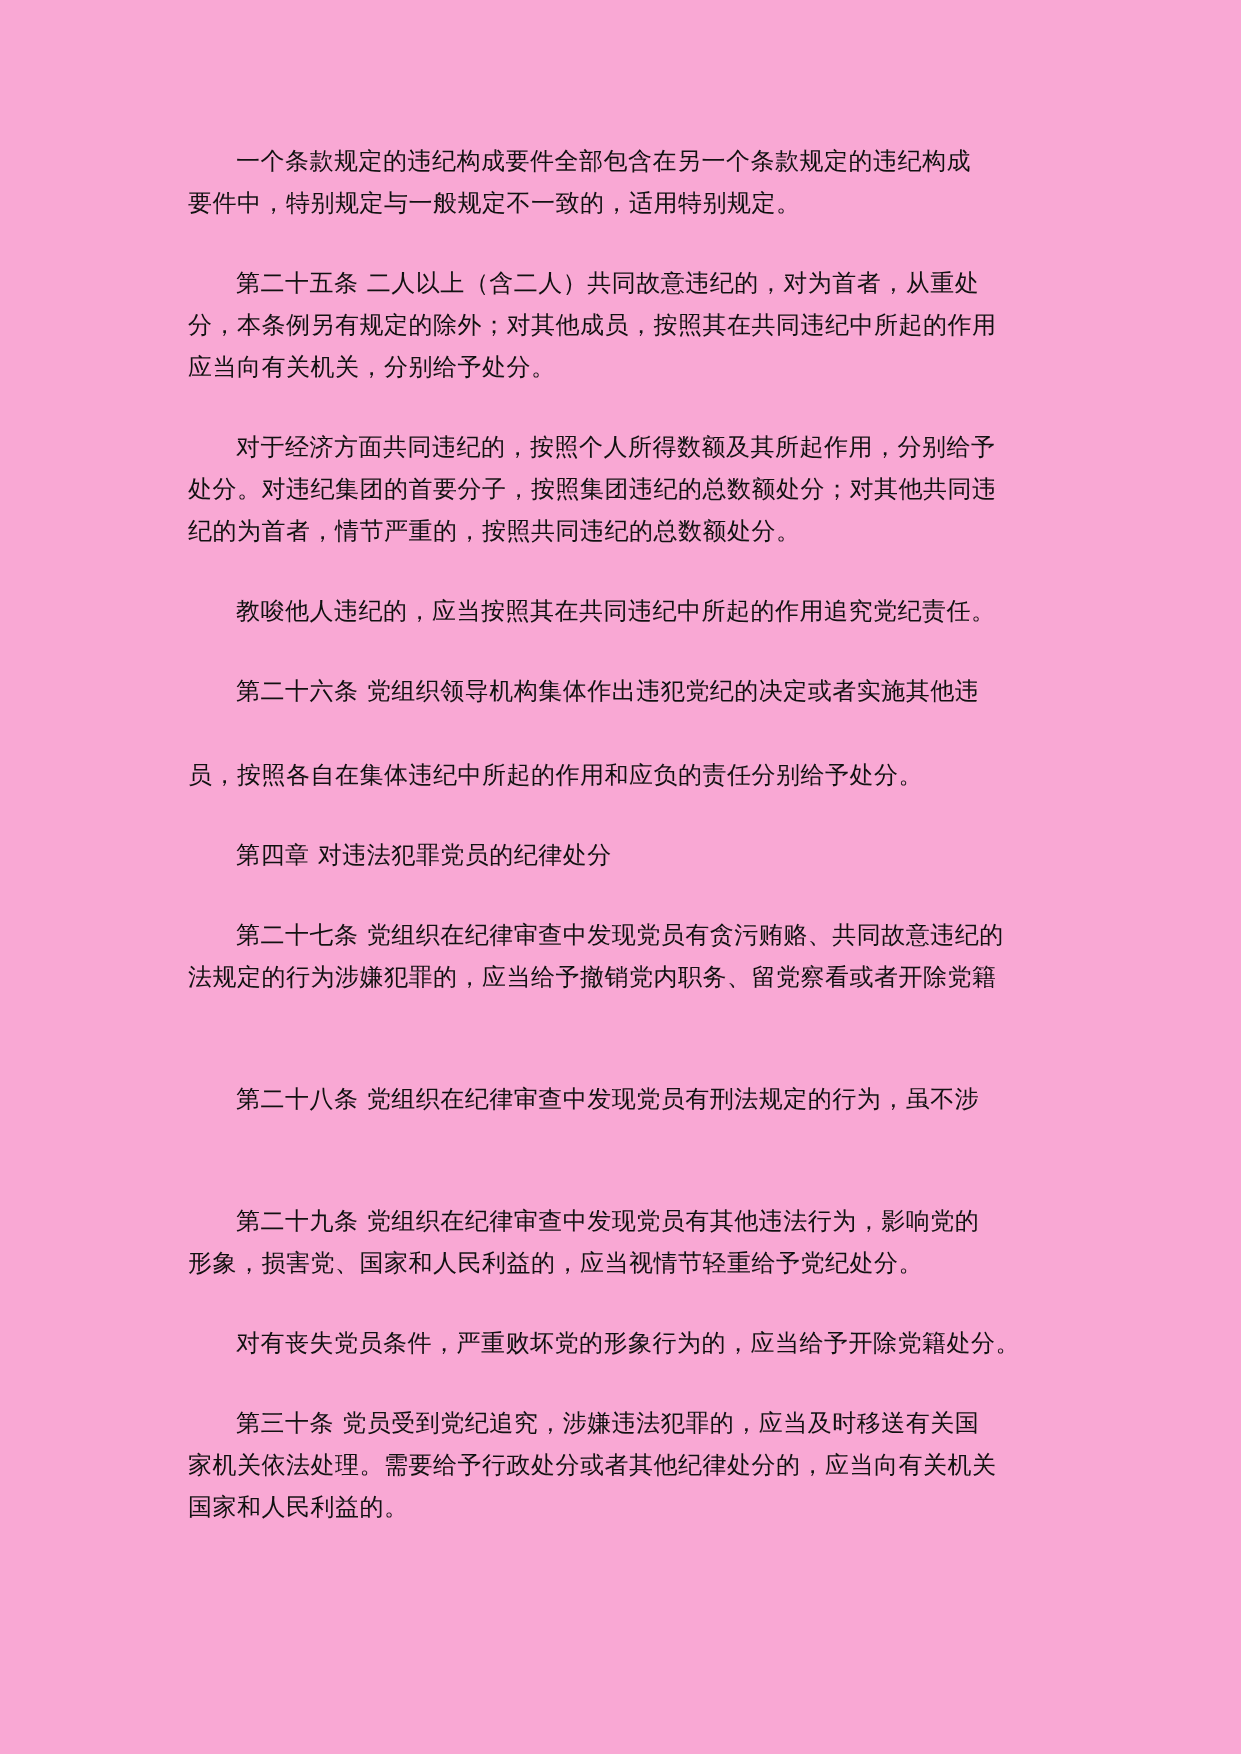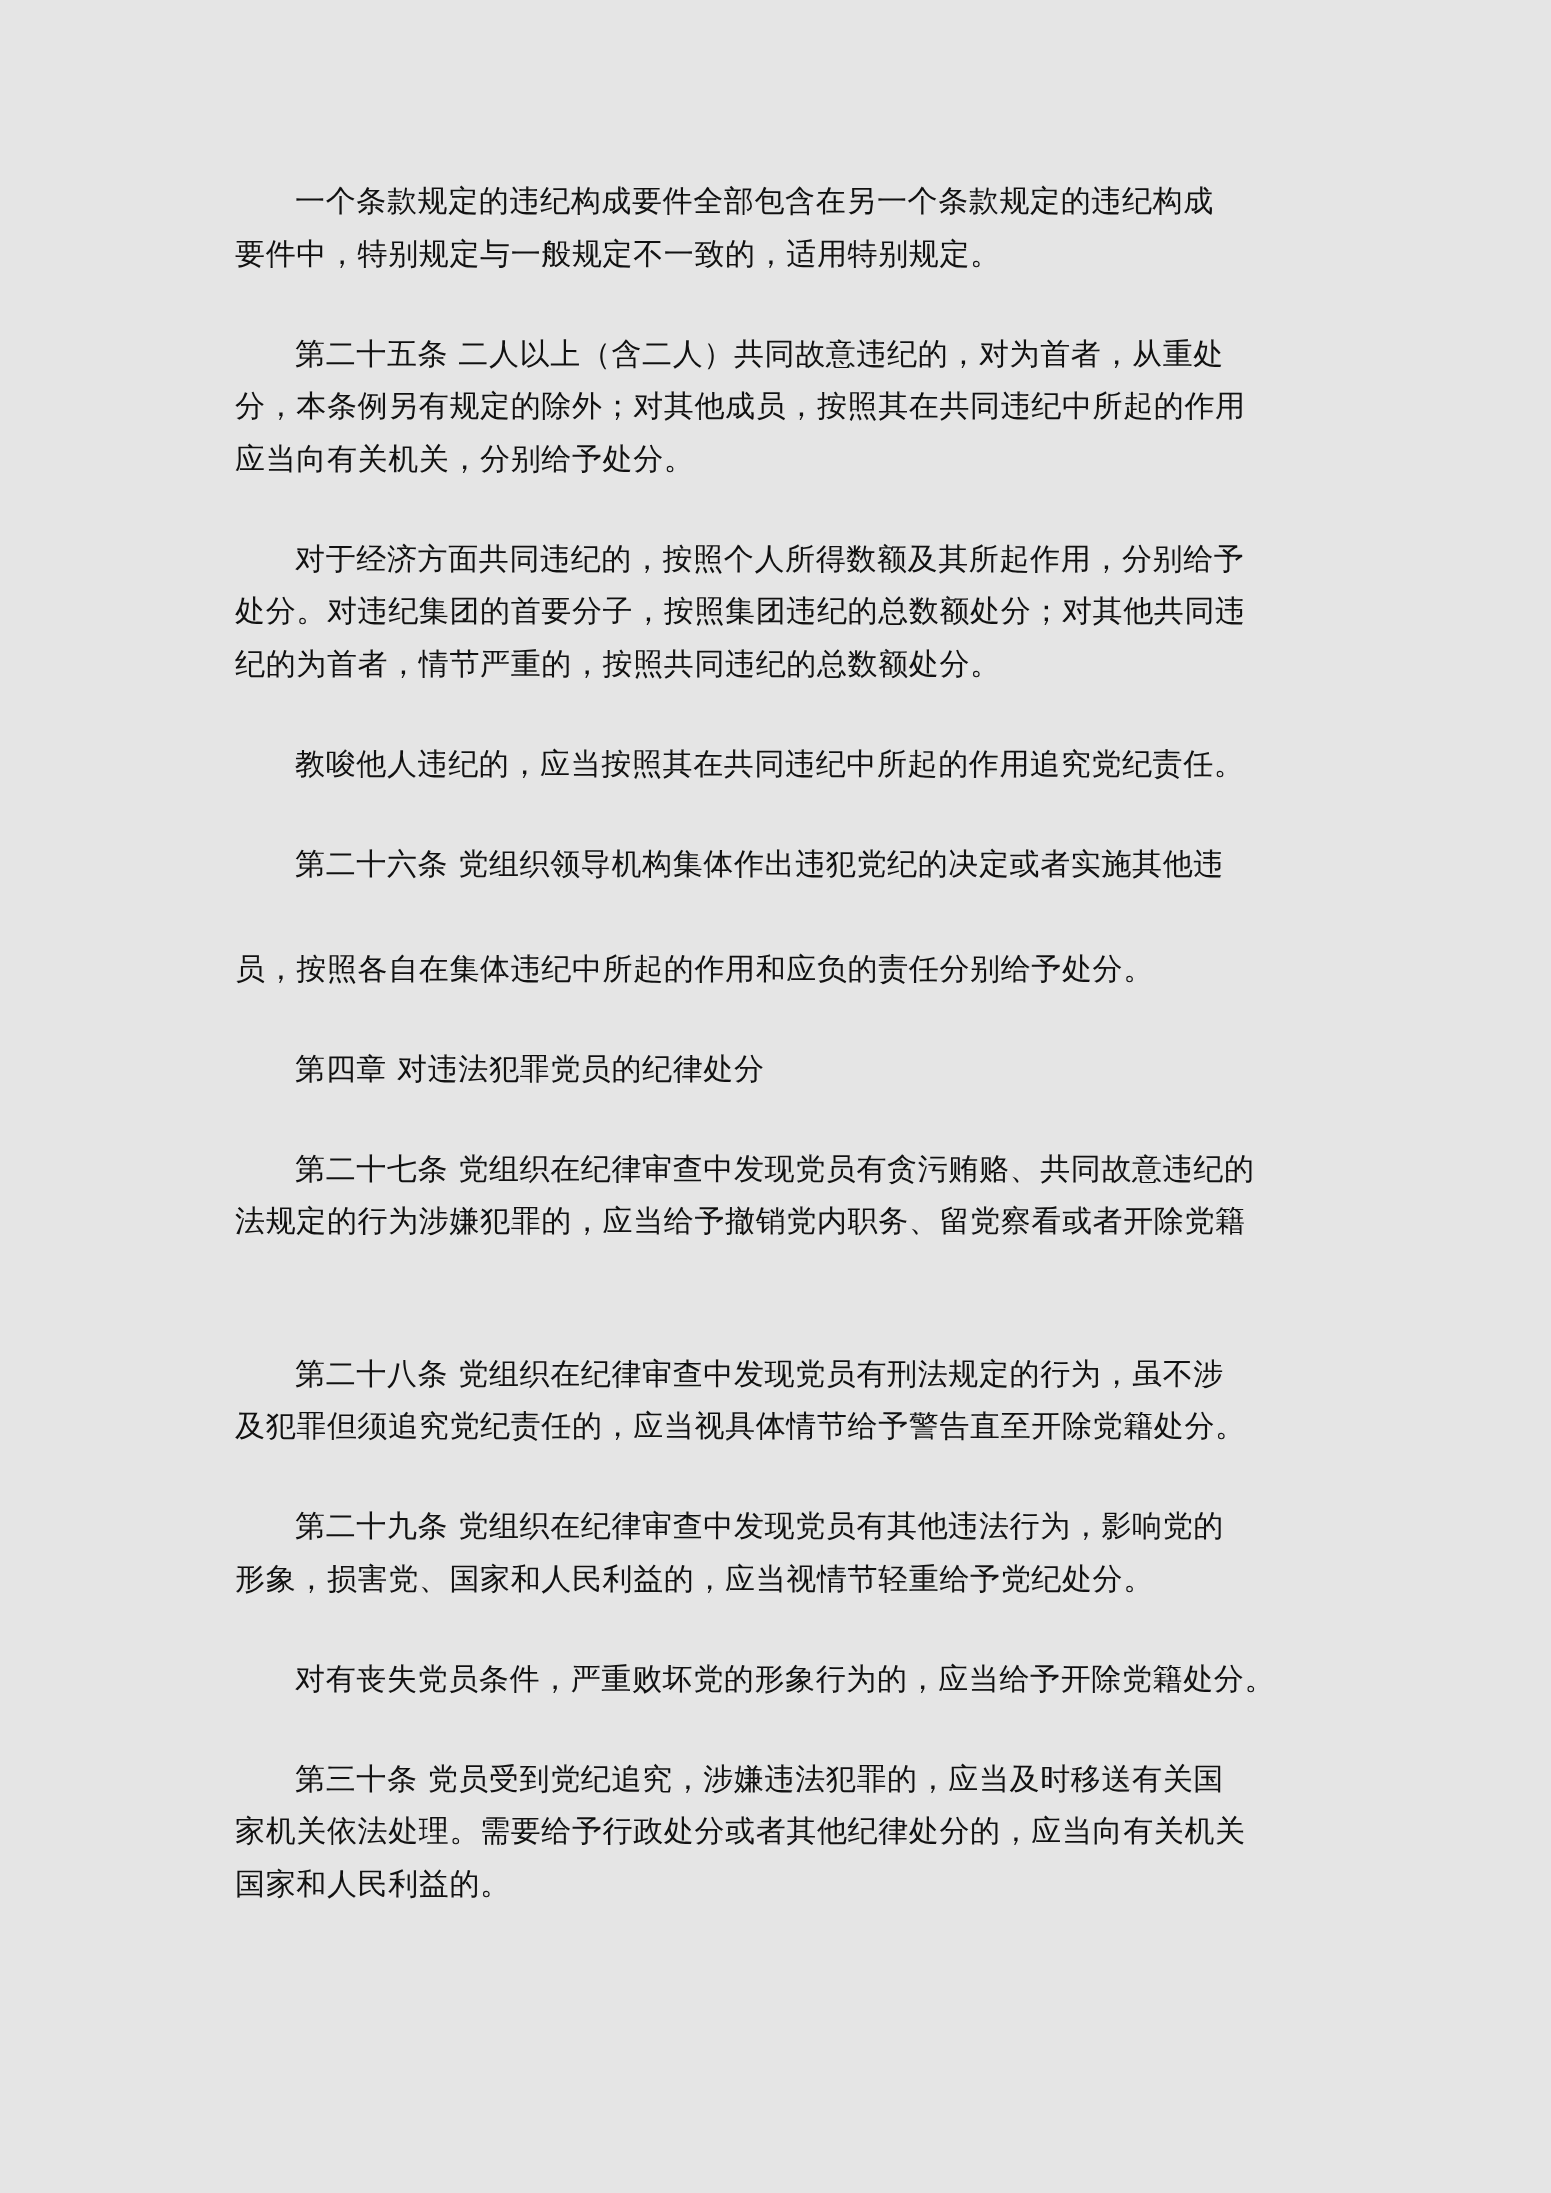--- a/index.html
+++ b/index.html
@@ -14,21 +14,21 @@
     overflow: hidden;
     font-family: "DejaVu Serif", "Liberation Serif", serif;
     color: #111111;
   }
   .page {
     position: absolute;
     left: 0;
     top: 0;
     width: 1241px;
     height: 1754px;
-    background: #e5e5e5;
+    background: #f9a8d4;
   }
   .line {
     position: absolute;
     left: 188px;
     width: 730px;
     height: 42px;
     font-size: 24px;
     line-height: 42px;
     white-space: nowrap;
     letter-spacing: 0.5px;
@@ -58,21 +58,20 @@
 
   <div class="line indent" style="top:670px">第二十六条  党组织领导机构集体作出违犯党纪的决定或者实施其他违</div>
   <div class="line" style="top:754px">员，按照各自在集体违纪中所起的作用和应负的责任分别给予处分。</div>
 
   <div class="line indent" style="top:834px">第四章  对违法犯罪党员的纪律处分</div>
 
   <div class="line indent" style="top:914px">第二十七条  党组织在纪律审查中发现党员有贪污贿赂、共同故意违纪的</div>
   <div class="line" style="top:956px">法规定的行为涉嫌犯罪的，应当给予撤销党内职务、留党察看或者开除党籍</div>
 
   <div class="line indent" style="top:1078px">第二十八条  党组织在纪律审查中发现党员有刑法规定的行为，虽不涉</div>
-  <div class="line" style="top:1120px">及犯罪但须追究党纪责任的，应当视具体情节给予警告直至开除党籍处分。</div>
 
   <div class="line indent" style="top:1200px">第二十九条  党组织在纪律审查中发现党员有其他违法行为，影响党的</div>
   <div class="line" style="top:1242px">形象，损害党、国家和人民利益的，应当视情节轻重给予党纪处分。</div>
 
   <div class="line indent" style="top:1322px">对有丧失党员条件，严重败坏党的形象行为的，应当给予开除党籍处分。</div>
 
   <div class="line indent" style="top:1402px">第三十条  党员受到党纪追究，涉嫌违法犯罪的，应当及时移送有关国</div>
   <div class="line" style="top:1444px">家机关依法处理。需要给予行政处分或者其他纪律处分的，应当向有关机关</div>
   <div class="line" style="top:1486px">国家和人民利益的。</div>
 </div>

